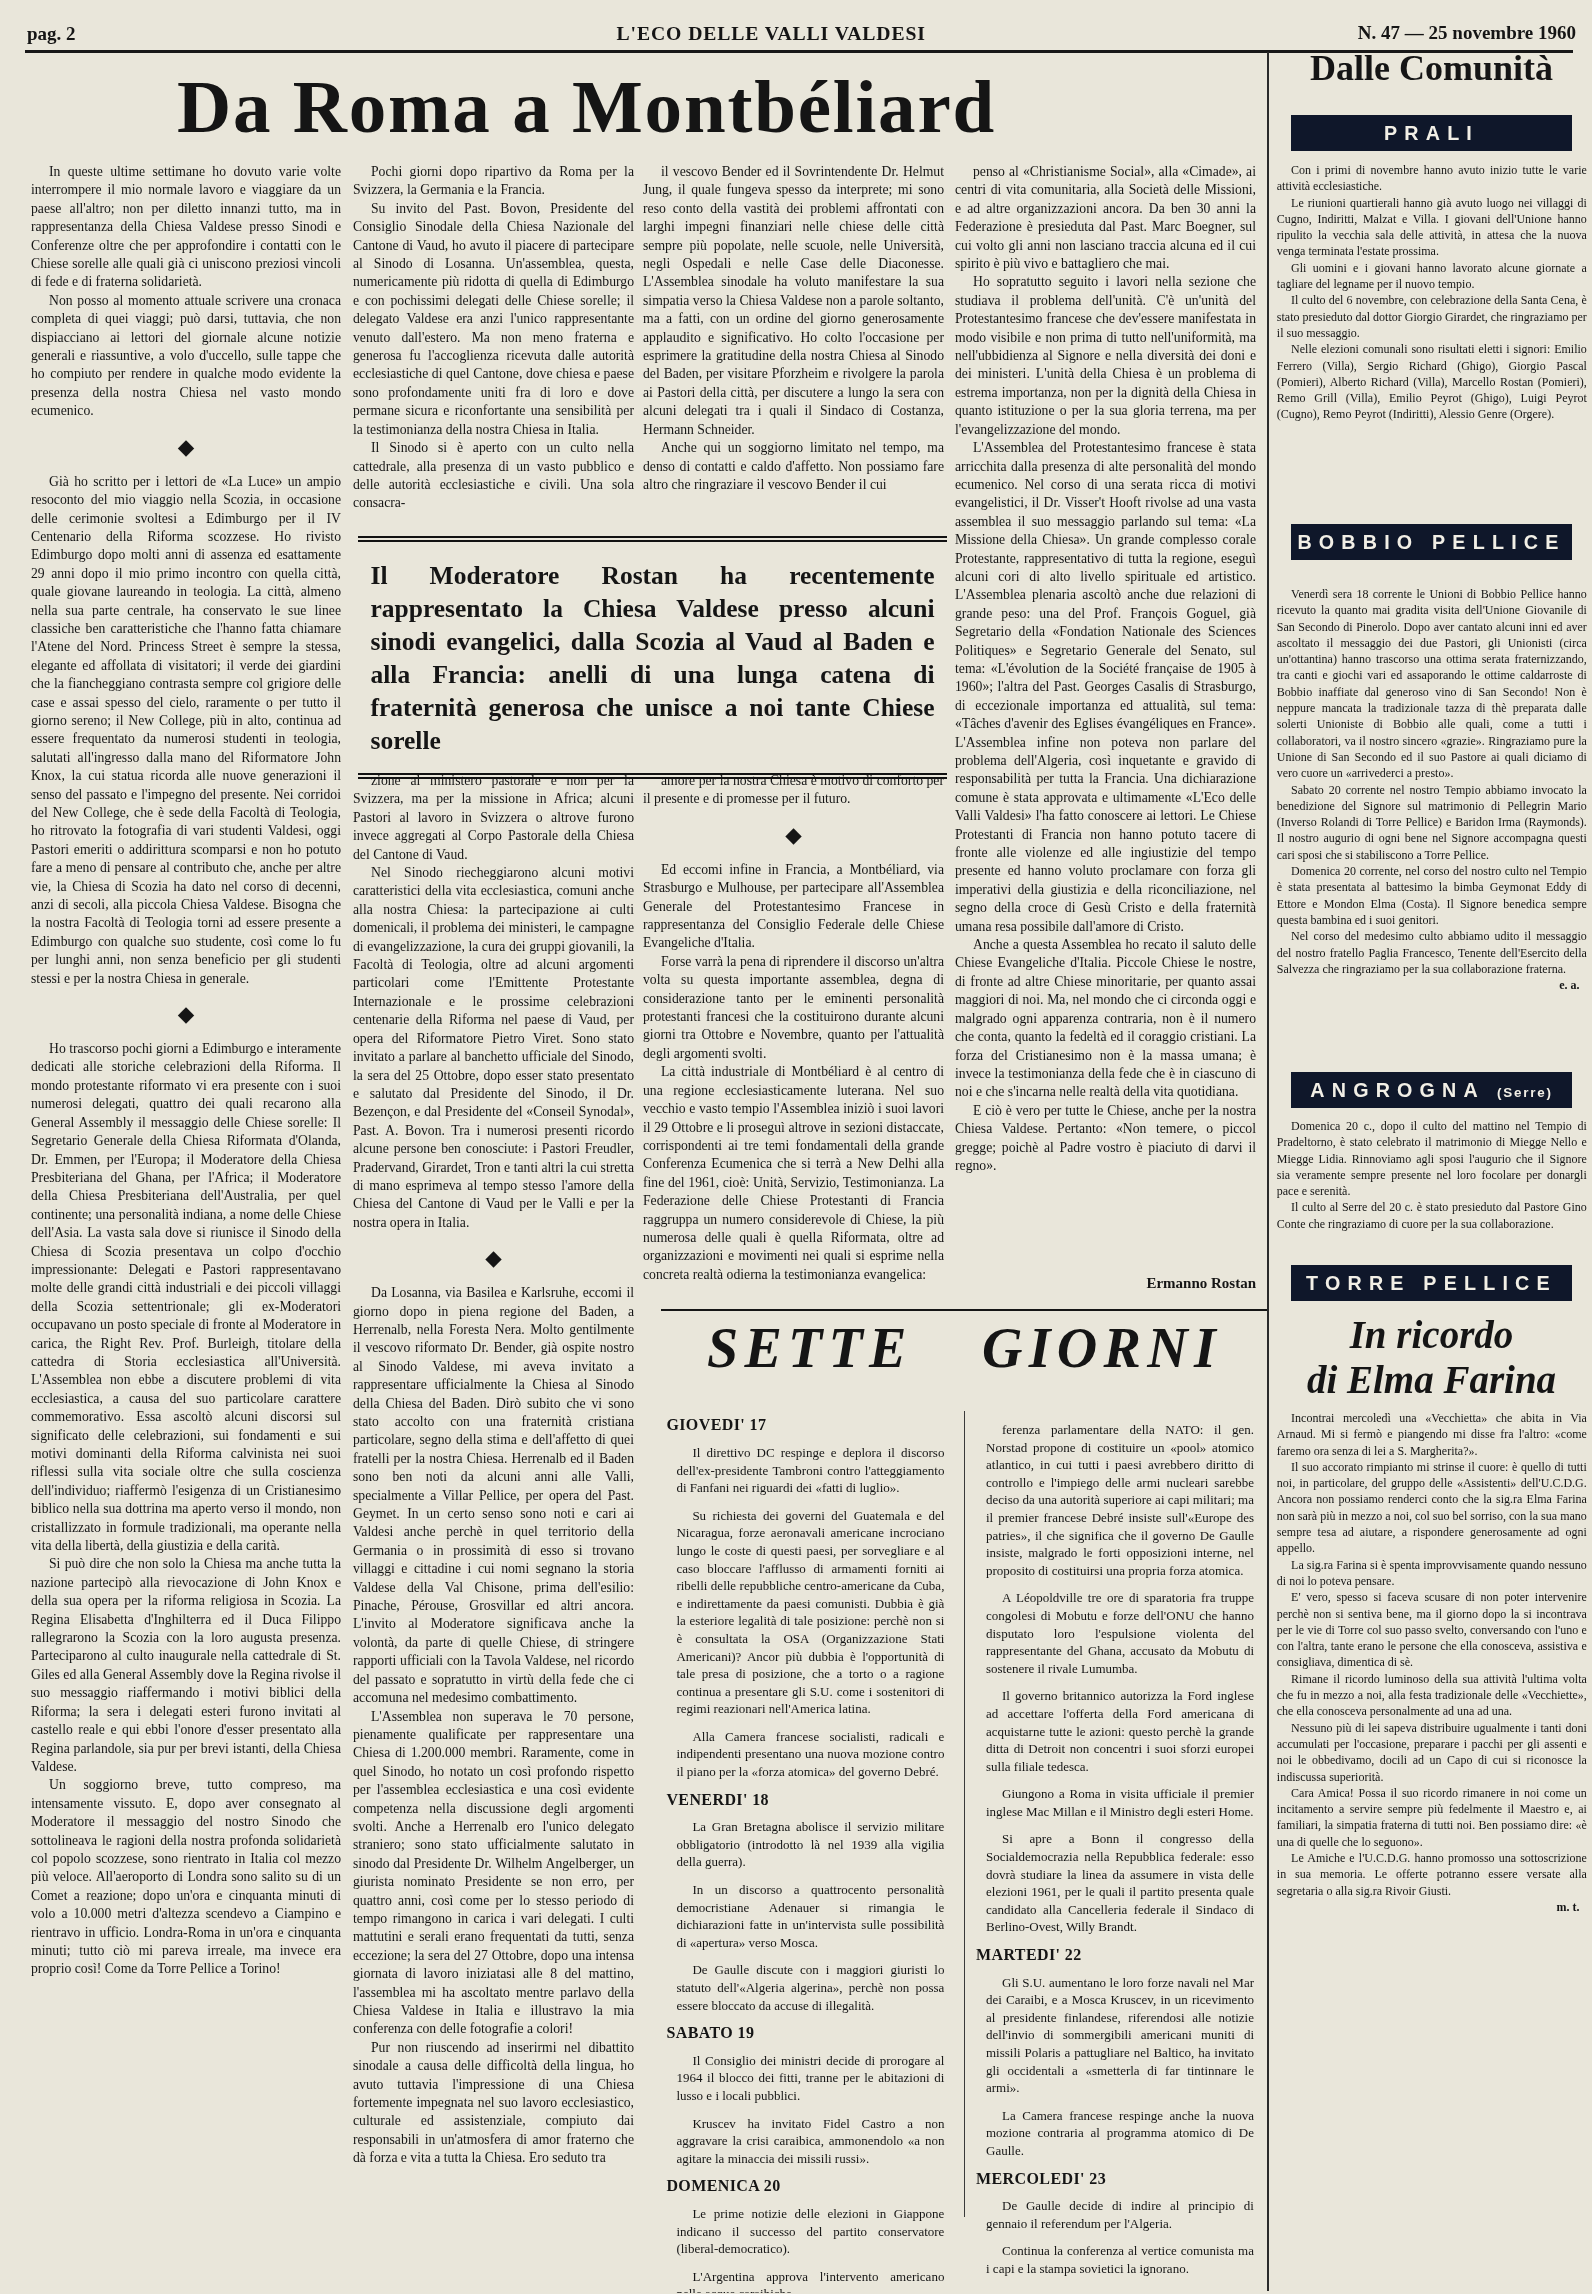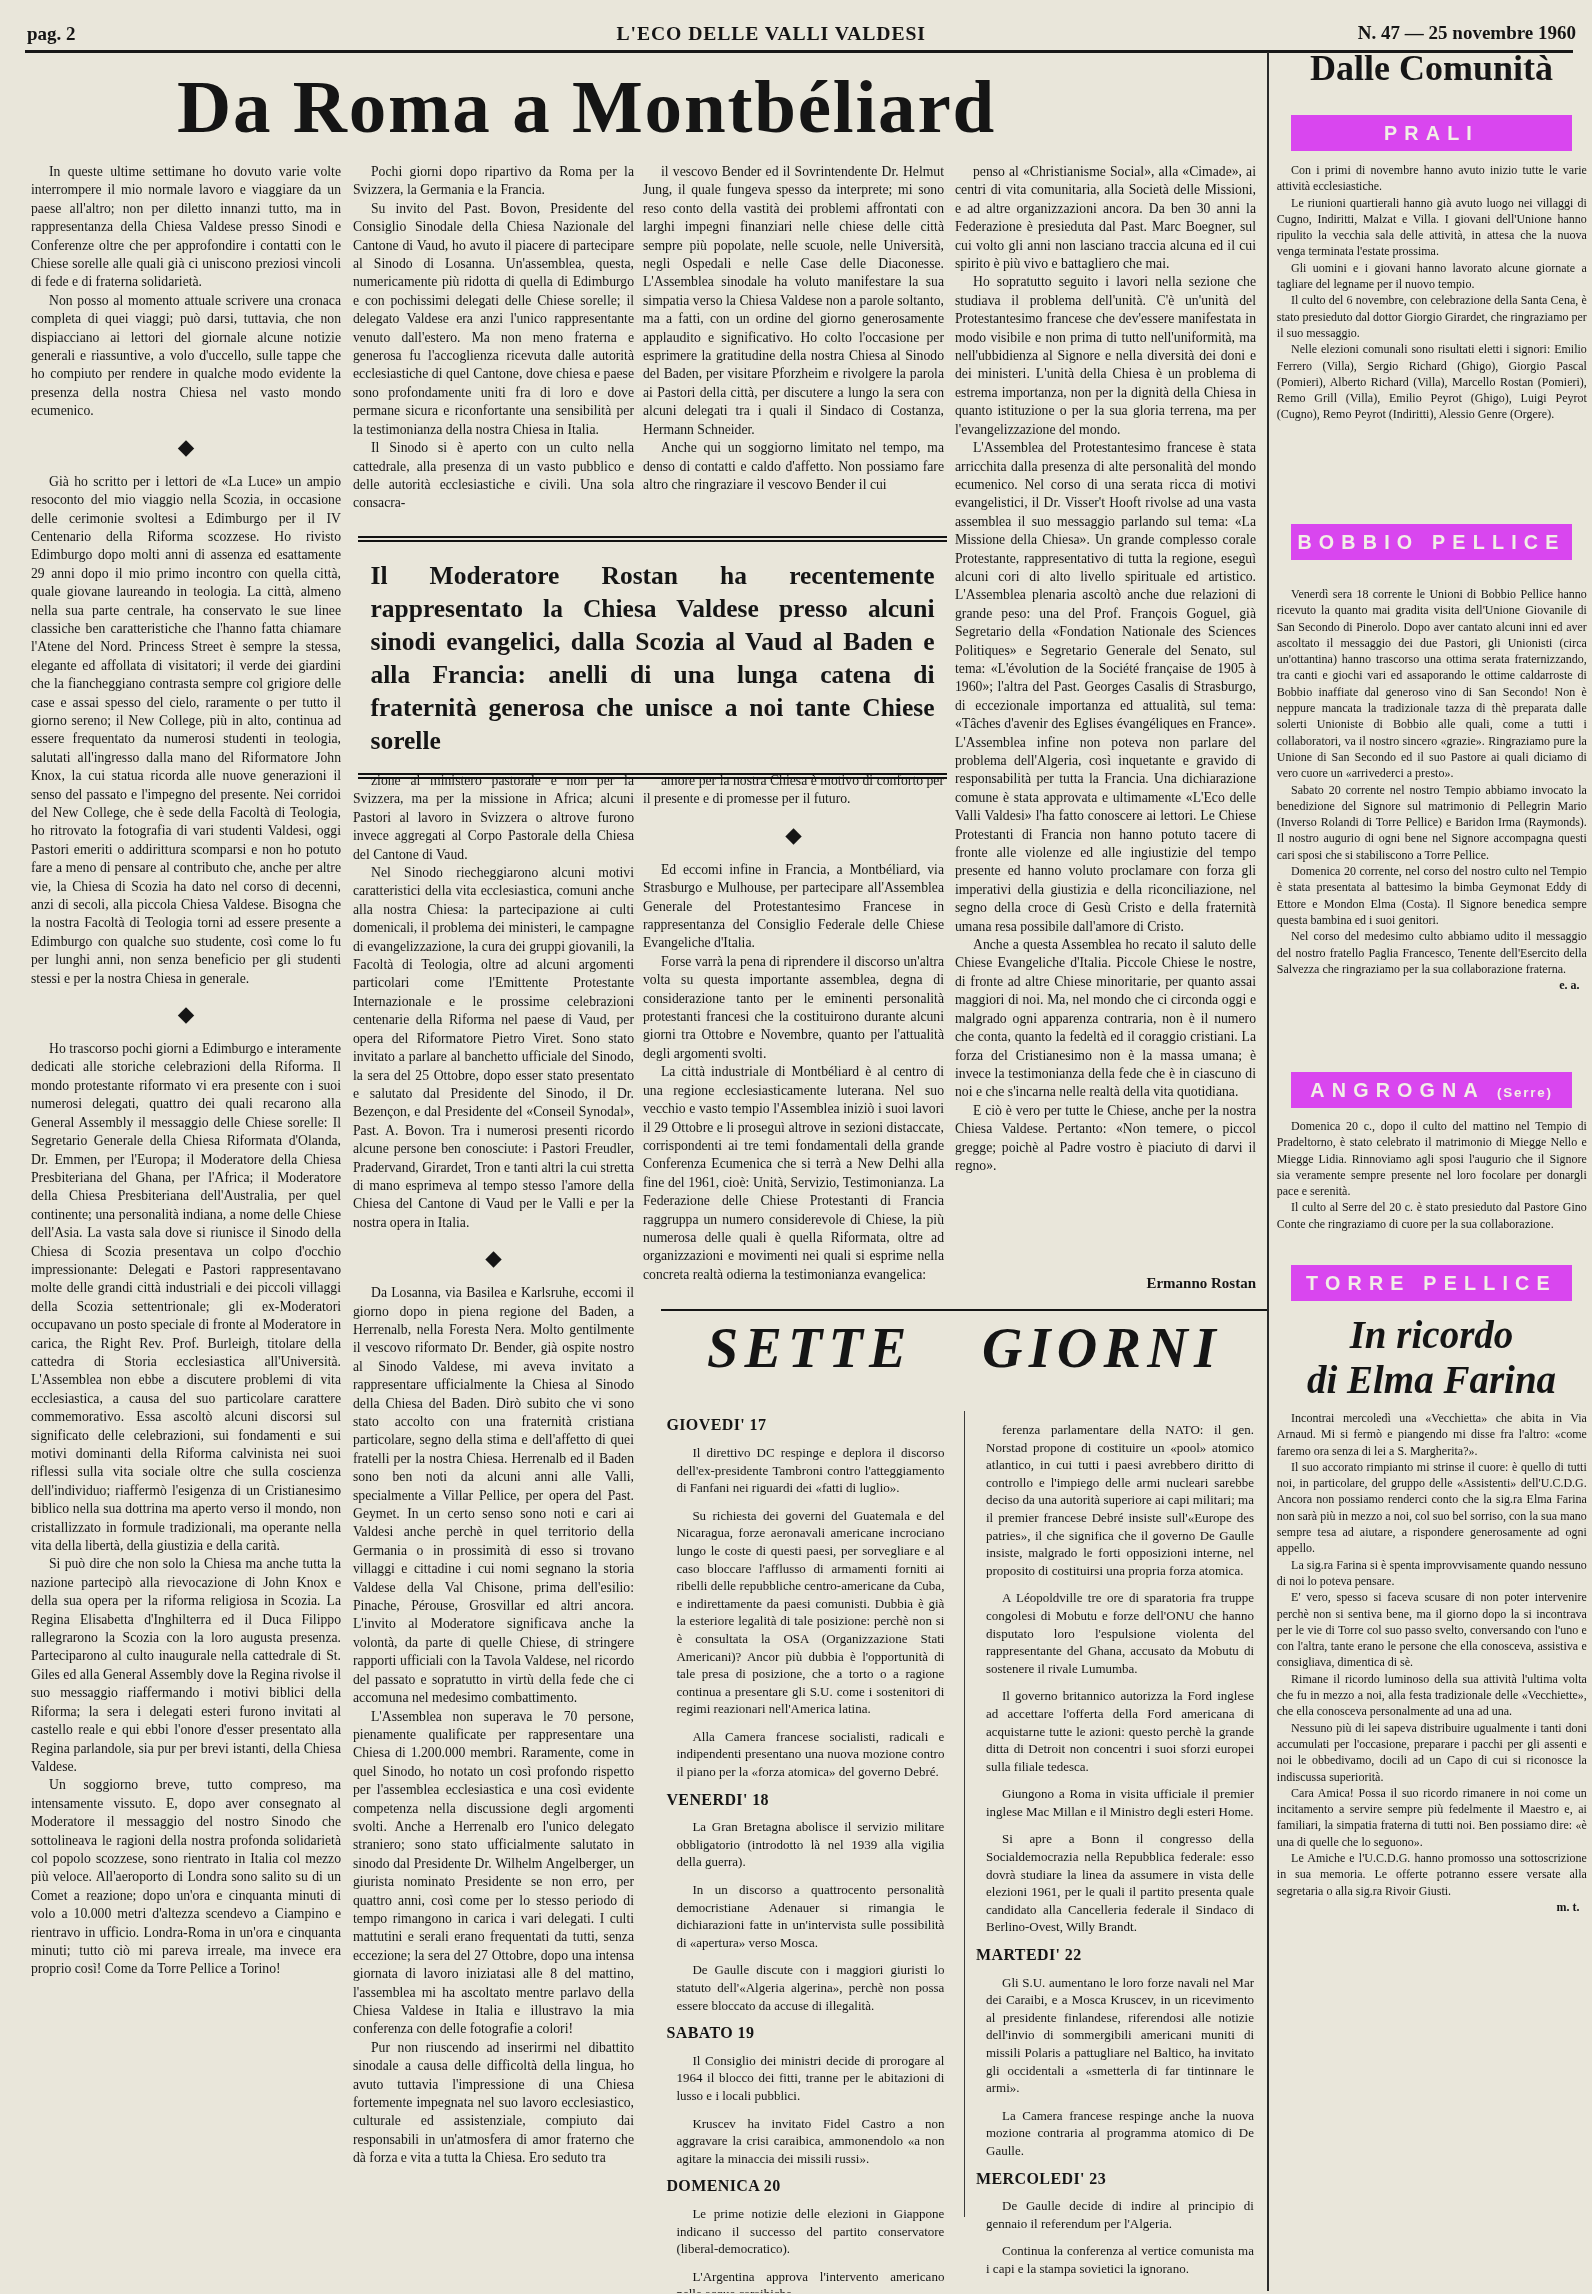--- a/index.html
+++ b/index.html
@@ -33,21 +33,21 @@
   .sette-col p{margin:10px;text-indent:16px;}
   .sette-col h4{margin:5.4px 0 1.8px 0;font-size:16px;letter-spacing:0.4px;}
   .sette-divider{position:absolute;left:303px;top:100px;width:0.9px;height:806px;background:#3a3a3a;}
   .sette-left{left:5.4px;}
   .sette-right{left:315px;}
   
   .side-divider{position:absolute;left:1267px;top:52px;width:1.8px;height:2239px;background:#2a2a2a;}
   .sidebar{position:absolute;left:1275px;top:47px;width:313px;height:2248px;}
   .side-title{position:absolute;left:0;top:0;width:100%;text-align:center;font-size:36px;
               font-weight:bold;margin:0;white-space:nowrap;}
-  .side-head{position:absolute;left:16px;width:281px;height:36px;background:#d946ef;color:#f2efe6;
+  .side-head{position:absolute;left:16px;width:281px;height:36px;background:#0f172a;color:#f2efe6;
              text-align:center;font-weight:bold;font-size:19.7px;letter-spacing:7.2px;
              line-height:36px;font-family:"Liberation Sans",sans-serif;}
   .side-head small{font-size:13.4px;letter-spacing:1.8px;}
   .side-text{position:absolute;left:1.8px;width:310px;overflow:hidden;font-size:12px;
              line-height:16.3px;text-align:justify;}
   .side-text p{margin:0;text-indent:14.3px;}
   .elma-head{position:absolute;left:0;width:100%;text-align:center;font-style:italic;
              font-weight:bold;font-size:39px;line-height:45px;margin:0;}
 </style>
 </head>

